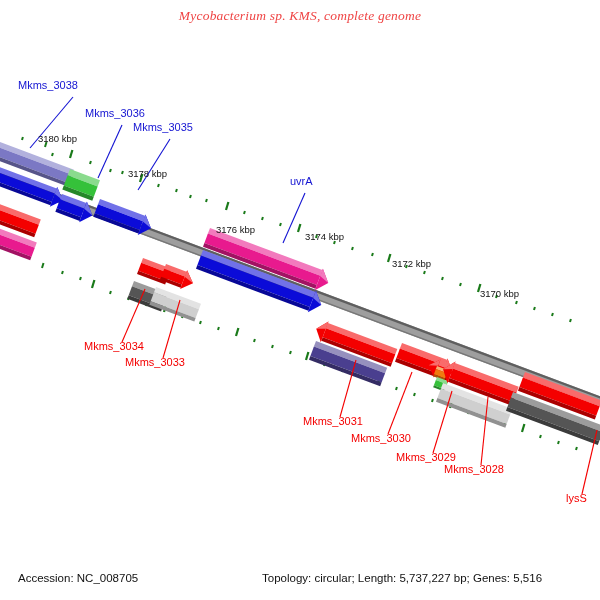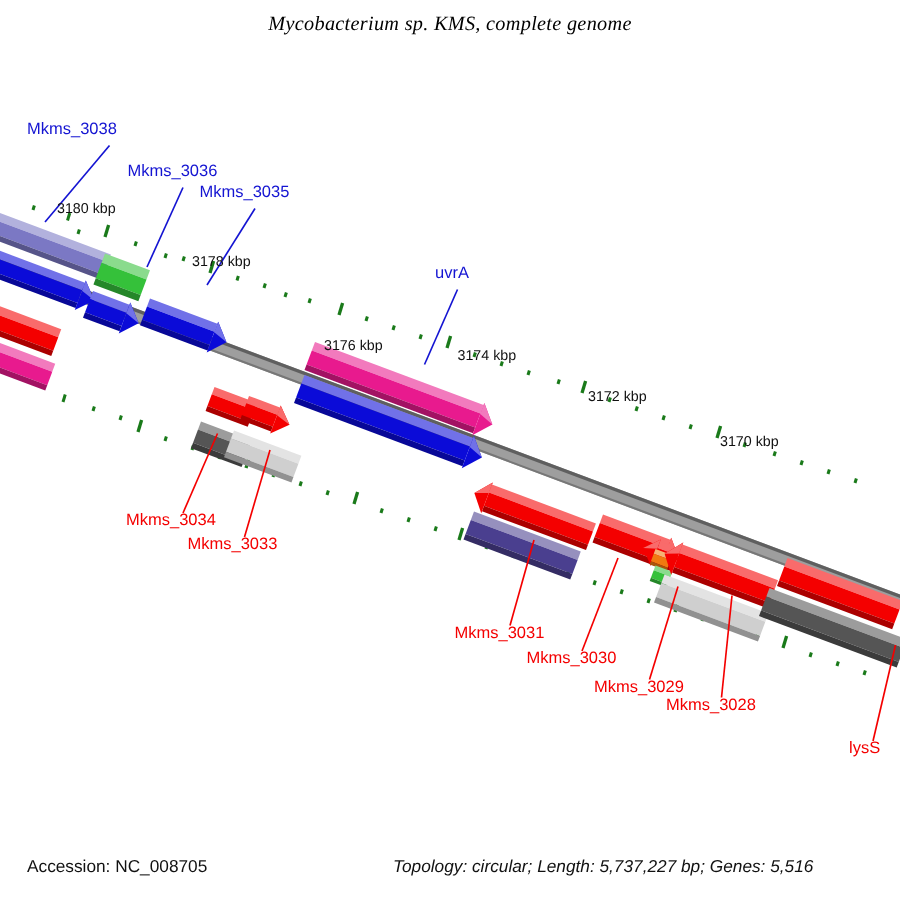--- a/index.html
+++ b/index.html
@@ -13,38 +13,37 @@
   }
   #stage{position:absolute;left:0;top:0;width:600px;height:600px;}
 
   .title{
     position:absolute;
     left:0;top:8px;width:600px;
     text-align:center;
     font-family:"Liberation Serif", serif;
     font-style:italic;
     font-size:13.5px;
-    color:#000000;
+    color:#ef4444;
     letter-spacing:.2px;
   }
 
   .footer-left{
     position:absolute;
     left:18px;top:572px;
     font-size:11.5px;
     color:#111;
     text-align:center;
   }
   .footer-right{
     position:absolute;
     left:262px;top:572px;
     font-size:11.5px;
     color:#111;
     white-space:nowrap;
-    font-style:italic;
   }
 
   svg#map{position:absolute;left:0;top:0;width:600px;height:600px;}
 
   .kbp-label{
     font-family:"Liberation Sans", sans-serif;
     font-size:9.5px;
     fill:#111;
   }
   .gene-label-top{

